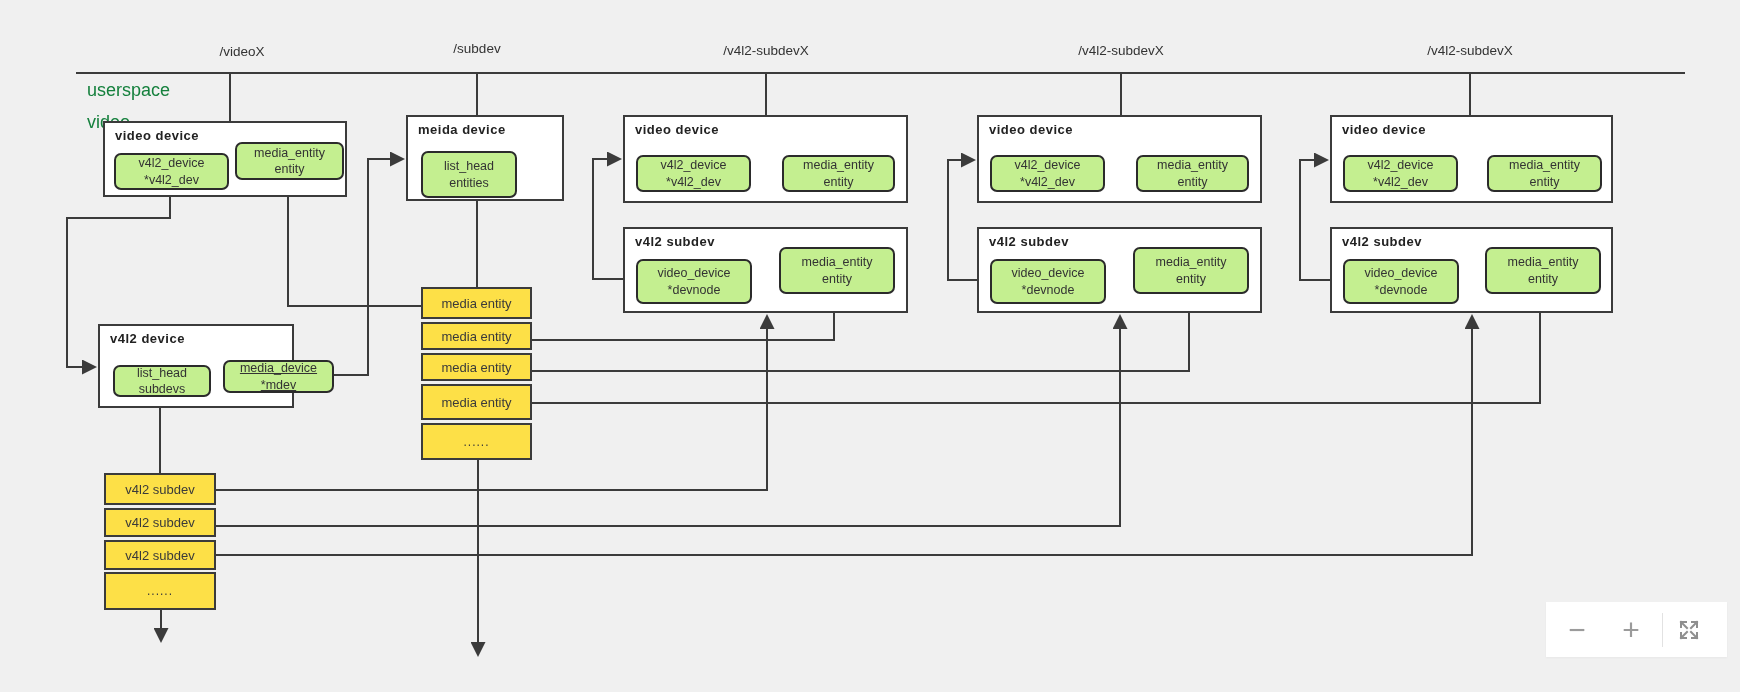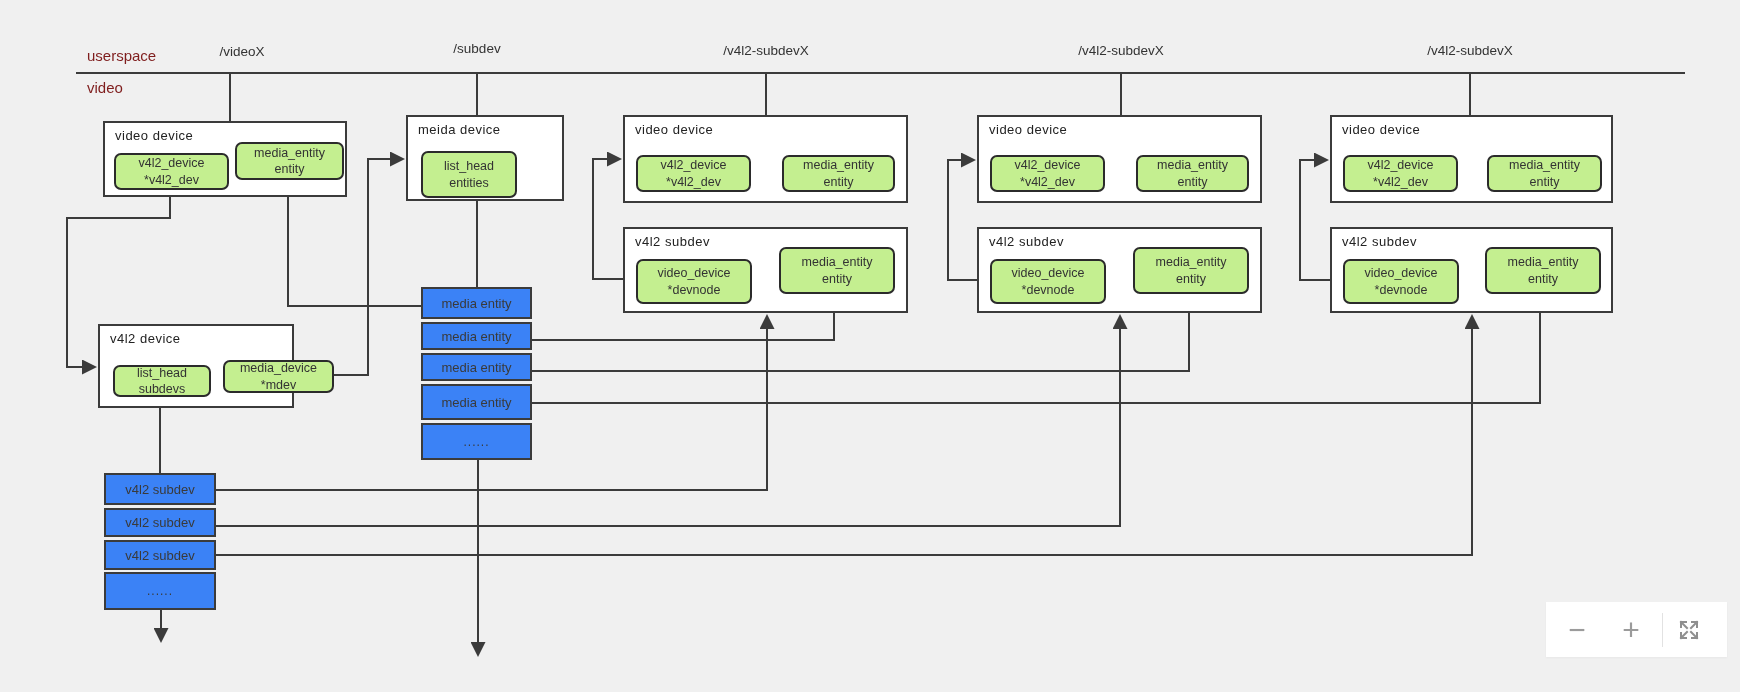--- a/index.html
+++ b/index.html
@@ -2,33 +2,33 @@
 <html><head>
 <meta charset="utf-8">
 <style>
   html,body{margin:0;padding:0;}
   .stage{
     position:relative;width:1740px;height:692px;background:#f0f0f0;
     font-family:"Liberation Sans",sans-serif;overflow:hidden;color:#2d2d2d;
   }
   .wires{position:absolute;left:0;top:0;pointer-events:none;}
   .wires line,.wires polyline{stroke:#3b3b3b;stroke-width:2;fill:none;}
-  .rail-label{position:absolute;font-size:15px;color:#7f1d1d;white-space:nowrap;}
+  .rail-label{position:absolute;font-size:18px;color:#15803d;white-space:nowrap;margin-top:33px;}
   .node-label{position:absolute;font-size:13.5px;color:#333;transform:translateX(-50%);white-space:nowrap;}
   .big-box{
     position:absolute;background:#fff;border:2px solid #3b3b3b;box-sizing:border-box;
   }
-  .box-title{position:absolute;left:10px;top:5px;font-size:13px;font-weight:normal;color:#222;letter-spacing:.5px;white-space:nowrap;}
+  .box-title{position:absolute;left:10px;top:5px;font-size:13px;font-weight:bold;color:#222;letter-spacing:.5px;white-space:nowrap;}
   .green{
     position:absolute;background:#c4ef90;border:2px solid #2b2b2b;border-radius:7px;
     box-sizing:border-box;display:flex;align-items:center;justify-content:center;
     font-size:12.5px;line-height:1.3;text-align:center;color:#333;white-space:pre-line;
   }
   .cell{
-    position:absolute;background:#3b82f6;border:2px solid #3b3b3b;box-sizing:border-box;
+    position:absolute;background:#fde047;border:2px solid #3b3b3b;box-sizing:border-box;
     display:flex;align-items:center;justify-content:center;font-size:13px;color:#3a3a3a;white-space:nowrap;
   }
   .cell.dots{font-size:12px;letter-spacing:1px;}
   .controls{
     position:absolute;left:1546px;top:602px;width:181px;height:55px;background:#fff;
     display:flex;align-items:center;box-shadow:0 1px 2px rgba(0,0,0,0.04);
   }
   .ctrl-btn{
     width:46px;height:40px;display:flex;align-items:center;justify-content:center;
     color:#9b9b9b;font-size:30px;font-weight:400;cursor:pointer;background:none;border:none;
@@ -107,21 +107,21 @@
   <div class="big-box" style="left:406px;top:115px;width:158px;height:86px;">
     <span class="box-title">meida device</span>
     <div class="green" style="left:13px;top:34px;width:96px;height:47px;">list_head
 entities</div>
   </div>
 
   <div class="big-box" style="left:98px;top:324px;width:196px;height:84px;">
     <span class="box-title">v4l2 device</span>
     <div class="green" style="left:13px;top:39px;width:98px;height:32px;">list_head
 subdevs</div>
-    <div class="green" style="left:123px;top:34px;width:111px;height:33px;">media_device
+    <div class="green" style="left:123px;top:34px;width:111px;height:33px;text-decoration:underline;">media_device
 *mdev</div>
   </div>
 
   <div class="big-box" style="left:623px;top:115px;width:285px;height:88px;">
     <span class="box-title">video device</span>
     <div class="green" style="left:11px;top:38px;width:115px;height:37px;">v4l2_device
 *v4l2_dev</div>
     <div class="green" style="left:157px;top:38px;width:113px;height:37px;">media_entity
 entity</div>
   </div>

